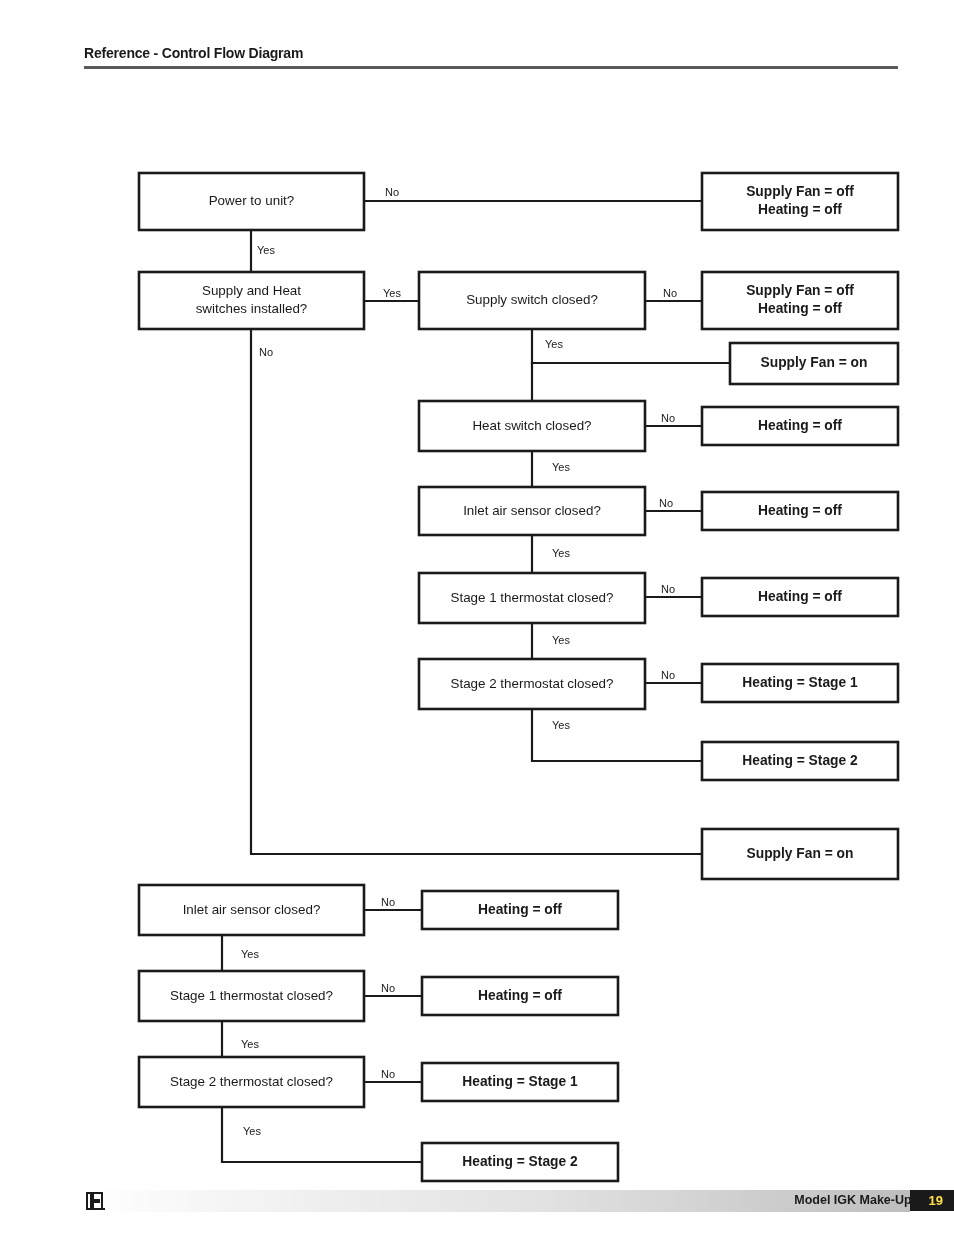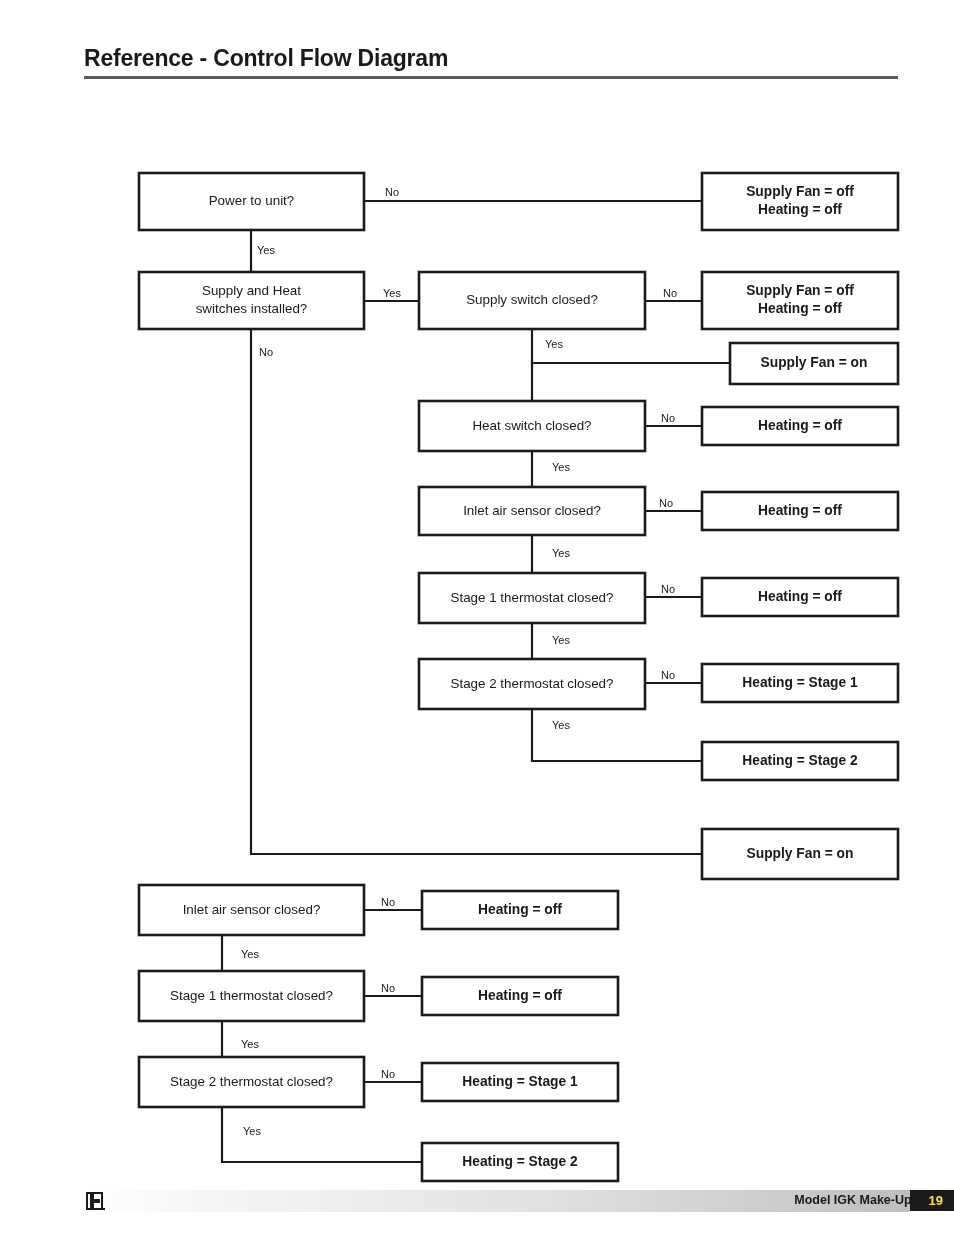--- a/index.html
+++ b/index.html
@@ -17,21 +17,21 @@
   }
 
   
   #page-header {
     position: absolute;
     left: 84px;
     top: 46px;
     width: 814px;
   }
   #page-header .title {
-    font-size: 23px;
+    font-size: 14px;
     font-weight: bold;
     letter-spacing: -0.2px;
     color: #1a1a1a;
     line-height: 1.1;
     white-space: nowrap;
   }
   #page-header .rule {
     margin-top: 5px;
     height: 3px;
     background: #5a5a5a;

